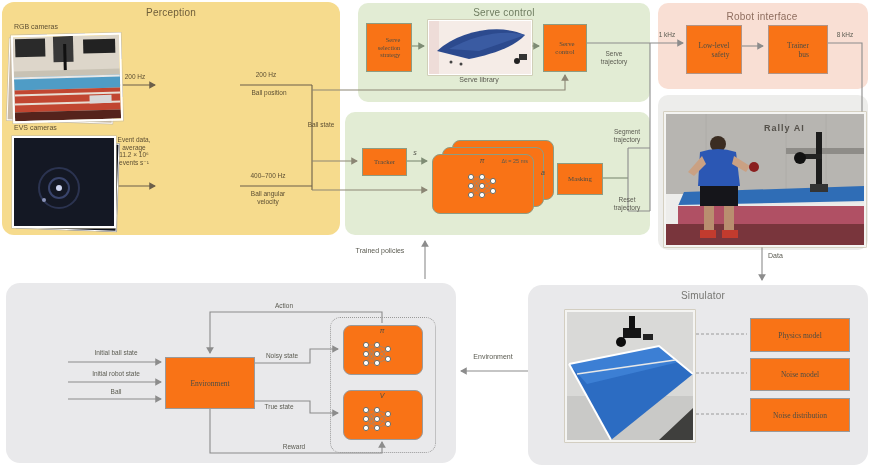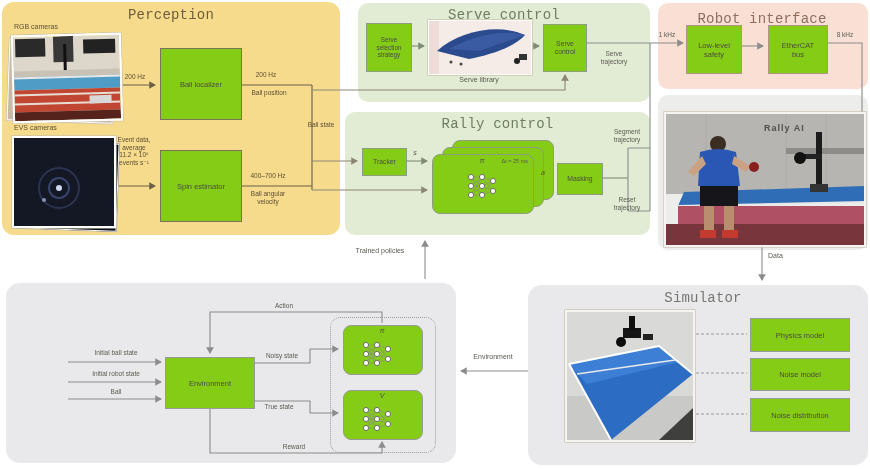--- a/index.html
+++ b/index.html
@@ -1,22 +1,22 @@
 <!DOCTYPE html>
 <html><head>
 <meta charset="utf-8">
 <style>
   html,body{margin:0;padding:0;background:#fff;}
   #fig{position:relative;width:870px;height:469px;background:#fff;
        font-family:"Liberation Sans","DejaVu Sans",sans-serif;overflow:hidden;}
   .blk{position:absolute;border-radius:12px;}
-  .ttl{position:absolute;text-align:center;font-size:14px;letter-spacing:.2px;font-family:Liberation Mono, monospace;}
+  .ttl{position:absolute;text-align:center;font-size:10px;letter-spacing:.2px;}
   .ttl.y{color:#6e5e3a;} .ttl.g{color:#6f7d61;} .ttl.k{color:#8f6e5f;} .ttl.t{color:#767672;}
-  .box{position:absolute;background:#84cc16;display:flex;align-items:center;justify-content:center;
-       text-align:center;white-space:pre-line;color:#4c4c44;font-size:7.5px;line-height:1.2;z-index:3;}
+  .box{position:absolute;background:#f97316;display:flex;align-items:center;justify-content:center;
+       text-align:right;white-space:pre-line;color:#4c4c44;font-size:7.5px;line-height:1.2;z-index:3;font-family:Liberation Serif, serif;}
   .box.p{border:1.2px solid #7c715c;}
   .box.g{border:1.1px solid #8e9c82;}
   .box.k{border:1.1px solid #b29486;}
   .box.t{border:1.1px solid #9a9a9a;}
   .box.r8{border-radius:8px;}
   .lbl{position:absolute;text-align:center;white-space:pre-line;line-height:1.18;
        color:#5a5a50;font-size:7px;z-index:3;}
   .lbl.y{color:#5d4f33;}
   .f6{font-size:6.3px;} .f65{font-size:6.5px;} .f68{font-size:6.8px;}
   .sym{font-style:italic;font-size:7px;color:#4c4c44;}
@@ -111,21 +111,20 @@
       <rect x="0" y="40" width="106" height="13" fill="#4f9cc6"></rect>
       <rect x="0" y="40" width="106" height="2" fill="#e8e8e8"></rect>
       <rect x="0" y="53" width="106" height="22" fill="#c14631"></rect>
       <rect x="0" y="57" width="106" height="2" fill="#e8ddd2"></rect>
       <rect x="0" y="66" width="106" height="2" fill="#e8ddd2"></rect>
       <rect x="75" y="60" width="22" height="8" fill="#d8d8d8"></rect>
       <rect x="0" y="75" width="106" height="9" fill="#55231c"></rect>
     </svg>
   </div>
 
-  <div class="box p" style="left:160px;top:48px;width:80px;height:70px;">Ball localizer</div>
   <div class="lbl y f65" style="left:114px;top:73px;width:42px;">200 Hz</div>
   <div class="lbl y f65" style="left:242px;top:71px;width:48px;">200 Hz</div>
   <div class="lbl y f65" style="left:238px;top:89px;width:62px;">Ball position</div>
   <div class="lbl y f65" style="left:298px;top:121px;width:46px;">Ball state</div>
 
   <div class="lbl y" style="left:14px;top:124px;width:80px;text-align:left;">EVS cameras</div>
   <div class="photo" style="left:18px;top:142px;width:98px;height:86px;background:#0c0f1a;transform:rotate(2deg);border-width:1px;"></div>
   <div class="photo" style="left:12px;top:136px;width:100px;height:88px;">
     <svg width="100" height="88" viewBox="0 0 100 88">
       <rect x="0" y="0" width="100" height="88" fill="#141824"></rect>
@@ -133,21 +132,20 @@
       <circle cx="45" cy="50" r="10" fill="none" stroke="#39446b" stroke-width="2"></circle>
       <circle cx="45" cy="50" r="3" fill="#cfd6f0"></circle>
       <circle cx="30" cy="62" r="2" fill="#8a93b8"></circle>
     </svg>
   </div>
 
   <div class="lbl y f65" style="left:106px;top:136px;width:56px;">Event data,
 average
 11.2 × 10⁶
 events s⁻¹</div>
-  <div class="box p" style="left:160px;top:150px;width:80px;height:70px;">Spin estimator</div>
   <div class="lbl y f65" style="left:240px;top:172px;width:56px;">400–700 Hz</div>
   <div class="lbl y f65" style="left:238px;top:190px;width:60px;">Ball angular
 velocity</div>
 
   <div class="ttl g" style="left:358px;top:7px;width:292px;">Serve control</div>
   <div class="box g f6" style="left:366px;top:23px;width:44px;height:47px;">Serve
 selection
 strategy</div>
   <div class="photo" style="left:428px;top:20px;width:102px;height:53px;border-width:1px;">
     <svg width="102" height="53" viewBox="0 0 102 53">
@@ -160,21 +158,20 @@
       <circle cx="22" cy="41" r="1.5" fill="#444"></circle>
       <circle cx="32" cy="43" r="1.5" fill="#444"></circle>
     </svg>
   </div>
   <div class="lbl" style="left:430px;top:76px;width:98px;">Serve library</div>
   <div class="box g f68" style="left:543px;top:24px;width:42px;height:46px;">Serve
 control</div>
   <div class="lbl f65" style="left:588px;top:50px;width:52px;">Serve
 trajectory</div>
 
-  <div class="ttl g" style="left:345px;top:116px;width:305px;">Rally control</div>
   <div class="box g f68" style="left:362px;top:148px;width:43px;height:26px;">Tracker</div>
   <div class="lbl sym" style="left:408px;top:149px;width:14px;">s</div>
 
   <div class="box g r8" style="left:452px;top:140px;width:100px;height:58px;"></div>
   <div class="box g r8" style="left:442px;top:147px;width:100px;height:58px;"></div>
   <div class="box g r8" style="left:432px;top:154px;width:100px;height:58px;"></div>
   <div class="lbl sym" style="left:432px;top:157px;width:100px;z-index:4;">π</div>
   <div class="lbl" style="left:486px;top:158px;width:42px;font-size:5.5px;text-align:right;z-index:4;">Δt = 25 ms</div>
   <div class="glyph" style="left:465px;top:172px;">
     <svg width="34" height="28" viewBox="0 0 34 28">
@@ -211,21 +208,21 @@
   <div class="box g f68" style="left:557px;top:163px;width:44px;height:30px;">Masking</div>
   <div class="lbl f65" style="left:602px;top:128px;width:50px;">Segment
 trajectory</div>
   <div class="lbl f65" style="left:602px;top:196px;width:50px;">Reset
 trajectory</div>
 
   <div class="ttl k" style="left:658px;top:11px;width:208px;">Robot interface</div>
   <div class="lbl f65" style="left:650px;top:31px;width:34px;">1 kHz</div>
   <div class="box k" style="left:686px;top:25px;width:54px;height:47px;">Low-level
 safety</div>
-  <div class="box k" style="left:768px;top:25px;width:58px;height:47px;">EtherCAT
+  <div class="box k" style="left:768px;top:25px;width:58px;height:47px;">Trainer
 bus</div>
   <div class="lbl f65" style="left:828px;top:31px;width:34px;">8 kHz</div>
 
   <div class="photo" style="left:664px;top:112px;width:198px;height:131px;border-color:#f4f4f2;">
     <svg width="198" height="131" viewBox="0 0 198 131">
       <rect x="0" y="0" width="198" height="80" fill="#b7b5b1"></rect>
       <line x1="40" y1="0" x2="40" y2="80" stroke="#aeaca8"></line>
         <line x1="120" y1="0" x2="120" y2="80" stroke="#aeaca8"></line>
         <line x1="160" y1="0" x2="160" y2="80" stroke="#aeaca8"></line>
       <rect x="120" y="34" width="78" height="6" fill="#8e8c88"></rect>

